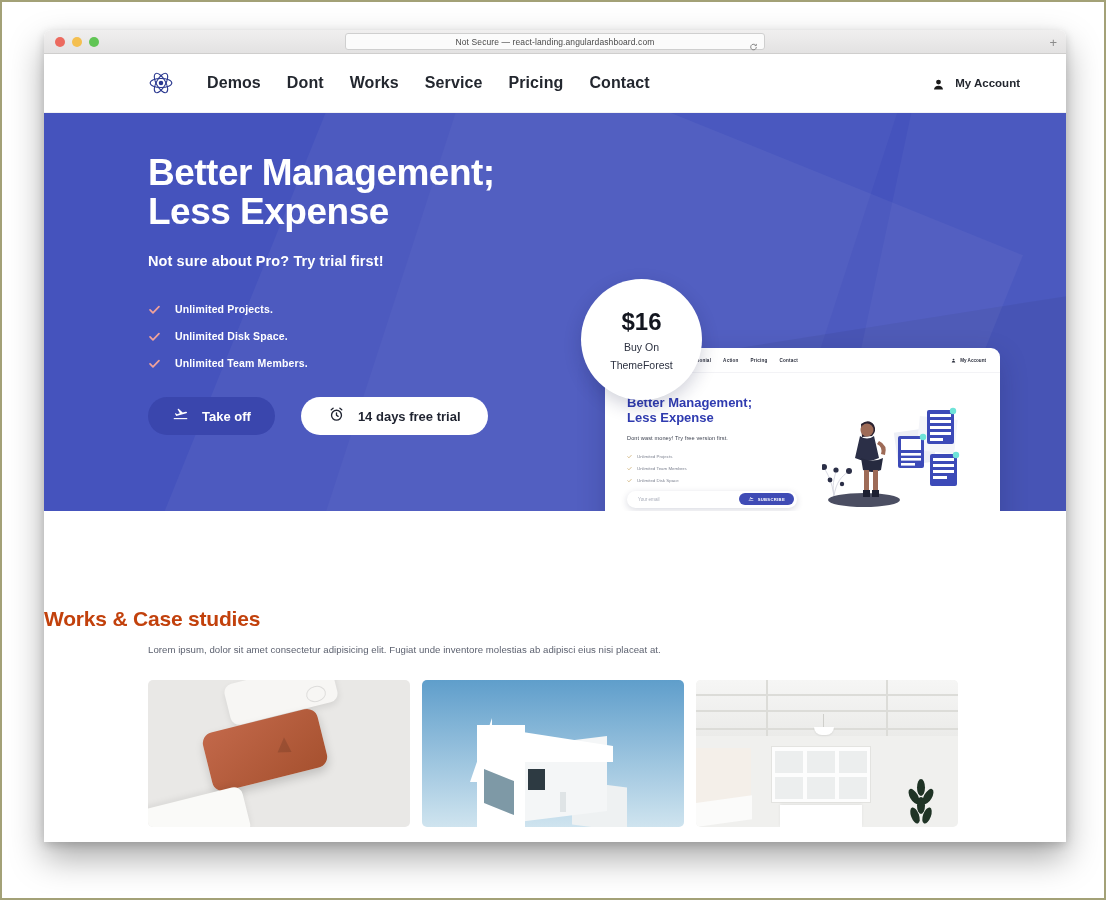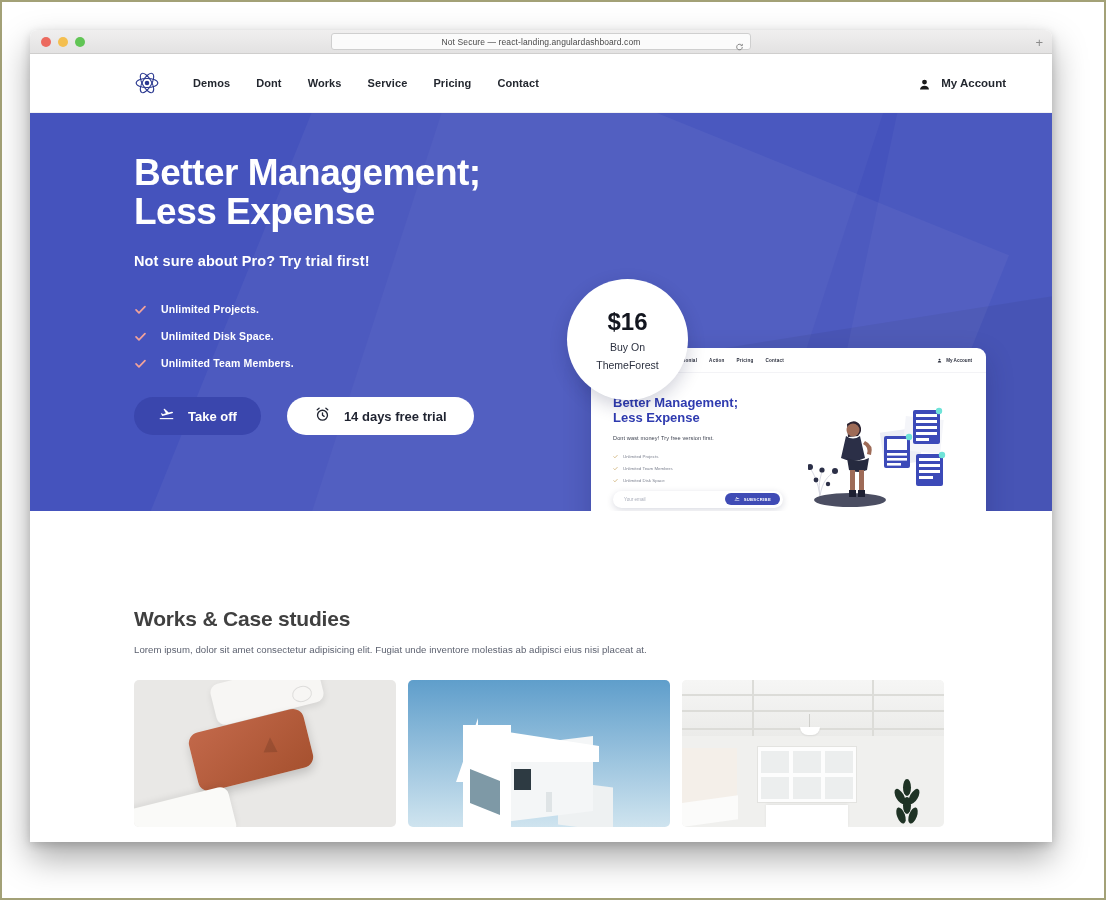--- a/index.html
+++ b/index.html
@@ -11,21 +11,21 @@
   }
   
   .page-frame {
     position: absolute; inset: 0;
     border: 2px solid #a3a177;
     background: #ffffff;
   }
   
   .browser {
     position: absolute;
-    left: 28px; top: 28px;
+    left: 42px; top: 28px;
     width: 1022px; height: 812px;
     background: #ffffff;
     border-radius: 7px 7px 0 0;
     box-shadow: 0 16px 34px rgba(0,0,0,0.34), 0 3px 10px rgba(0,0,0,0.16);
     overflow: hidden;
   }
   .titlebar {
     position: relative;
     height: 24px;
     background: linear-gradient(#f0efef, #e3e2e2);
@@ -60,21 +60,21 @@
   .site-nav {
     height: 59px;
     background: #ffffff;
     display: flex; align-items: center;
     padding: 0 46px 0 104px;
     border-bottom: 1px solid #f2f2f4;
   }
   .logo { width: 26px; height: 26px; color: #2b3990; flex: 0 0 auto; }
   .nav-links { display: flex; gap: 26px; margin-left: 33px; }
   .nav-links a {
-    font-size: 11px; font-weight: bold; color: #23272f;
+    font-size: 16px; font-weight: bold; color: #23272f;
     text-decoration: none; letter-spacing: .1px; text-align: center;
   }
   .account {
     margin-left: auto; display: flex; align-items: center; gap: 10px;
   }
   .account .label { font-size: 11.5px; font-weight: bold; color: #23272f; }
   .user-icon { width: 13px; height: 13px; color: #1b1b1b; }
 
   
   .hero {
@@ -206,22 +206,22 @@
   .mk-sub-btn svg { width: 6px; height: 6px; }
   .mk-right { position: relative; flex: 1; height: 120px; }
 
   
   .works {
     background: #ffffff;
     padding: 96px 0 0 0;
     height: 355px;
   }
   .works h2 {
-    font-size: 21px; font-weight: bold; color: #404040;
-    padding-left: 104px; letter-spacing: -.2px;
+    font-size: 21px; font-weight: bold; color: #c2410c;
+    letter-spacing: -.2px;
   }
   .works .works-sub {
     margin-top: 13px; padding-left: 104px;
     font-size: 9.6px; color: #5d6270; letter-spacing: .05px;
   }
   .cards {
     margin-top: 25px; padding-left: 104px;
     display: flex; gap: 12px;
   }
   .card {

